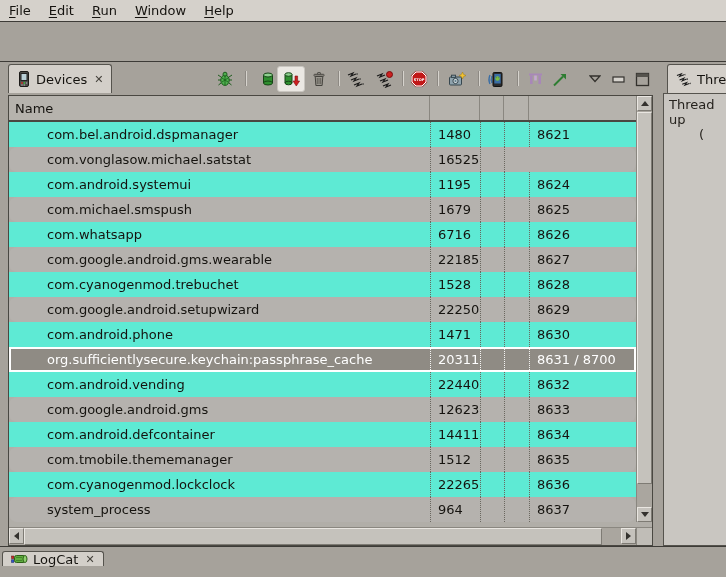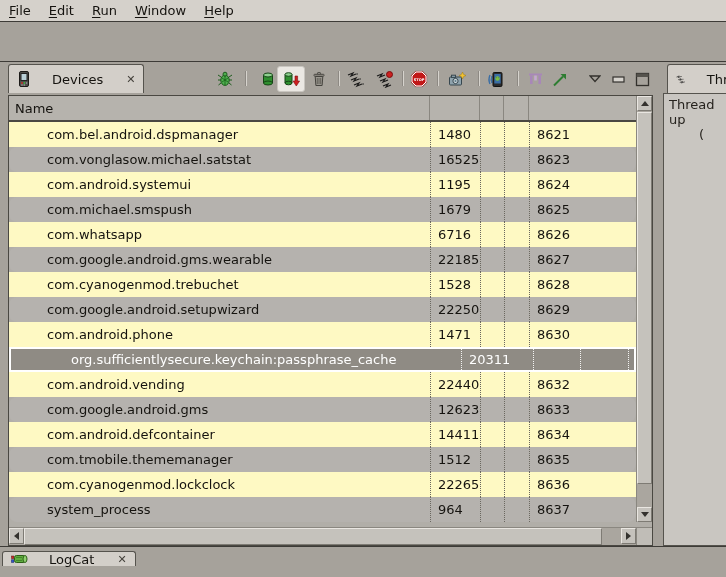--- a/index.html
+++ b/index.html
@@ -10,49 +10,49 @@
   .menubar{position:absolute;top:0;left:0;right:0;height:22px;background:#d5d1cb;
            border-bottom:1px solid #3d3b37;display:flex;align-items:center;padding-left:9px;box-sizing:border-box;}
   .menu-item{padding:0 8px 0 0;margin-right:10px;cursor:default;white-space:nowrap;}
   .mn{text-decoration:underline;text-underline-offset:2px;}
   
   .band{position:absolute;top:23px;left:0;right:0;height:39px;background:#a6a29b;border-bottom:1px solid #3d3b37;box-sizing:border-box;}
   
   .devices-panel{position:absolute;top:63px;left:0;width:659px;bottom:31px;}
   .threads-panel{position:absolute;top:63px;left:663px;right:0;bottom:31px;overflow:hidden;}
   .tabrow{position:absolute;top:0;left:0;right:0;height:30px;}
-  .tab{position:absolute;display:flex;align-items:center;gap:21px;background:#d3cfc9;
+  .tab{position:absolute;display:flex;align-items:center;gap:5px;background:#d3cfc9;
        border:1px solid #55534d;border-bottom:none;border-radius:3px 3px 0 0;
        padding:0 8px;height:29px;box-sizing:border-box;white-space:nowrap;}
   .close-x{font-size:11px;color:#45423c;margin-left:2px;cursor:default;}
   
   .tb{position:absolute;top:4px;width:22px;height:24px;display:flex;align-items:center;justify-content:center;}
   .tb.highlight{top:3px;width:28px;height:26px;background:#ebe8e3;border:1px solid #c9c6c0;border-radius:3px;box-sizing:border-box;}
   .tbsep{position:absolute;top:8px;width:1px;height:15px;background:#8d8983;border-right:1px solid #d6d3cd;}
   
   .table{position:absolute;left:8px;top:32px;width:645px;bottom:0;border:1px solid #4a4842;
          background:#b1aea8;box-sizing:border-box;}
   .thead{position:absolute;top:0;left:0;width:627px;height:24px;display:flex;background:#b6b3ad;
          border-bottom:2px solid #4a4842;box-sizing:content-box;}
   .th{box-sizing:border-box;border-right:1px solid #8a8780;display:flex;align-items:center;
       padding-left:6px;overflow:hidden;}
   .th-name{width:421px;}.th-c2{width:50px;}.th-c3{width:24px;}.th-c4{width:25px;}.th-c5{flex:1;border-right:none;}
   .tbody{position:absolute;top:26px;left:0;width:627px;}
   .row{display:flex;height:25px;line-height:25px;box-sizing:border-box;}
-  .row.even{background:#fef9c3;}
+  .row.even{background:#5eead4;}
   .row.odd{background:#b5b2ae;border-radius:8px;}
   .row.selected{background:#8f8b84;color:#fff;border-top:2px solid #fff;border-bottom:2px solid #fff;
                 line-height:21px;box-shadow:inset 2px 0 0 #fff, inset -2px 0 0 #fff;}
   .cell{box-sizing:border-box;overflow:hidden;white-space:nowrap;}
   .cell.name{width:421px;padding-left:38px;}
   .cell.pid{width:50px;border-left:1px dotted #6a675f;padding-left:7px;}
   .cell.c3{width:24px;border-left:1px dotted #6a675f;}
   .cell.c4{width:25px;border-left:1px dotted #6a675f;}
   .cell.port{flex:1;border-left:1px dotted #6a675f;padding-left:7px;}
-  .row.selected .cell{border-left-color:rgba(255,255,255,.9);margin-left:24px;}
+  .row.selected .cell{border-left-color:rgba(255,255,255,.9);}
   
   .vscroll{position:absolute;top:0;right:0;width:16px;height:426px;background:#aaa69f;
            border-left:1px solid #8a8780;display:flex;flex-direction:column;box-sizing:border-box;}
   .sbtn{background:#c5c2bc;border:1px solid #7e7b74;border-top-color:#e9e6e1;border-left-color:#e9e6e1;
         box-sizing:border-box;display:flex;align-items:center;justify-content:center;}
   .vscroll .sbtn{height:15px;width:15px;}
   .vthumb{height:372px;margin:1px 0;background:#c5c2bc;border:1px solid #7e7b74;
           border-top-color:#e9e6e1;border-left-color:#e9e6e1;box-sizing:border-box;}
   .vspacer{flex:1;}
   .hscroll{position:absolute;left:0;bottom:0;height:18px;width:627px;background:#aaa69f;
@@ -261,21 +261,20 @@
             <div class="cell c3"></div>
             <div class="cell c4"></div>
             <div class="cell port">8621</div>
           </div>
 
           <div class="row odd">
             <div class="cell name">com.vonglasow.michael.satstat</div>
             <div class="cell pid">16525</div>
             <div class="cell c3"></div>
             <div class="cell c4"></div>
-            <div class="cell port">8623</div>
           </div>
 
           <div class="row even">
             <div class="cell name">com.android.systemui</div>
             <div class="cell pid">1195</div>
             <div class="cell c3"></div>
             <div class="cell c4"></div>
             <div class="cell port">8624</div>
           </div>
 

